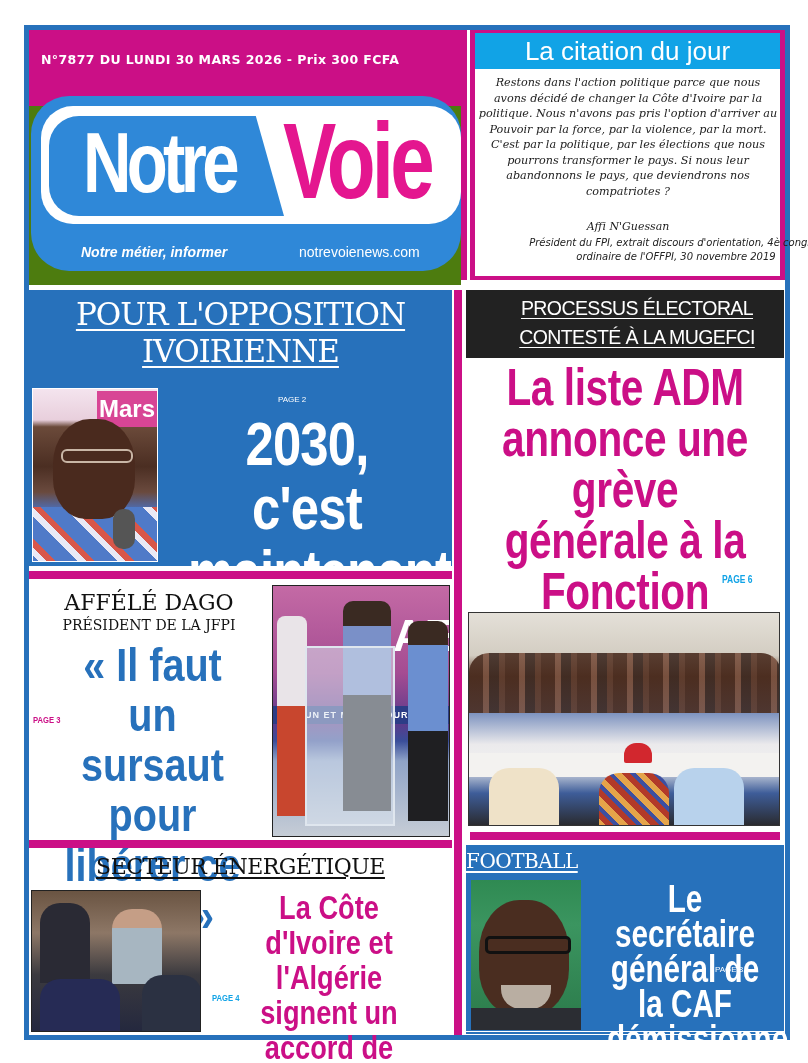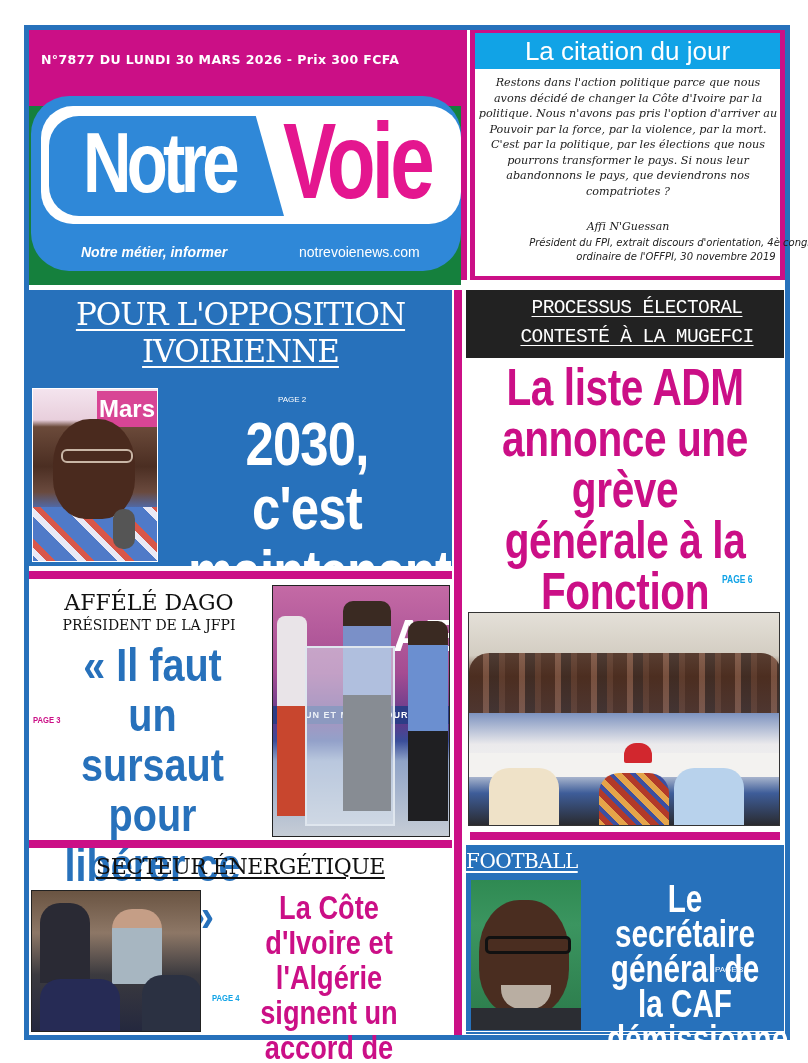--- a/index.html
+++ b/index.html
@@ -6,21 +6,21 @@
   html, body { width: 808px; height: 1063px; background: #ffffff; overflow: hidden; }
   body { position: relative; font-family: "Liberation Sans", sans-serif; }
 
   .abs { position: absolute; }
 
   
   .frame { left: 24px; top: 25px; width: 766px; height: 1015px; background: #2771bb; }
   .frame-inner { left: 29px; top: 30px; width: 756px; height: 1005px; background: #ffffff; }
 
   
-  .masthead { left: 29px; top: 30px; width: 432px; height: 255px; background: #15803d; }
+  .masthead { left: 29px; top: 30px; width: 432px; height: 255px; background: #4d7c0f; }
   .mast-top { left: 0; top: 0; width: 432px; height: 60px; background: #cb0f86; }
   .issue-line {
     left: 12px; top: 22px; color: #ffffff; font-weight: 700; font-size: 12.5px;
     letter-spacing: 0.4px; white-space: nowrap; font-family: "DejaVu Sans", sans-serif;
   }
   .logo-pink-strip { left: 0; top: 56px; width: 432px; height: 20px; background: #cb0f86; }
   .logo-card {
     left: 2px; top: 66px; width: 430px; height: 175px; background: #2f88d8;
     border-radius: 38px; overflow: hidden;
   }
@@ -149,21 +149,21 @@
     left: 205px; top: 890px; width: 248px; text-align: center; color: #cb0f86;
     font-weight: 700; font-size: 34px; line-height: 35px; font-family: "Liberation Sans", sans-serif;
     transform: scaleX(0.8); transform-origin: center top;
   }
   .s3-page { left: 212px; top: 993px; color: #11a3e6; font-size: 9px; font-weight: 700; transform: scaleX(0.85); transform-origin: left top; }
 
   
   .s4-kicker-bg { left: 466px; top: 290px; width: 318px; height: 68px; background: #222222; }
   .s4-kicker {
     left: 466px; top: 294px; width: 318px; text-align: center; color: #ffffff;
-    font-family: Liberation Mono, monospace; font-size: 19.5px; line-height: 29px;
+    font-family: Liberation Sans, sans-serif; font-size: 19.5px; line-height: 29px;
     text-decoration: underline; text-underline-offset: 3px; letter-spacing: -0.6px; padding-left: 24px;
   }
   .s4-headline {
     left: 466px; top: 362px; width: 318px; text-align: center; color: #cb0f86;
     font-weight: 700; font-size: 52px; line-height: 51px; font-family: "Liberation Sans", sans-serif;
     transform: scaleX(0.78); transform-origin: center top; letter-spacing: -0.5px;
   }
   .s4-page { left: 722px; top: 574px; color: #11a3e6; font-size: 10px; font-weight: 700; transform: scaleX(0.85); transform-origin: left top; }
   .s4-photo {
     left: 468px; top: 612px; width: 312px; height: 214px; border: 1px solid #333;

